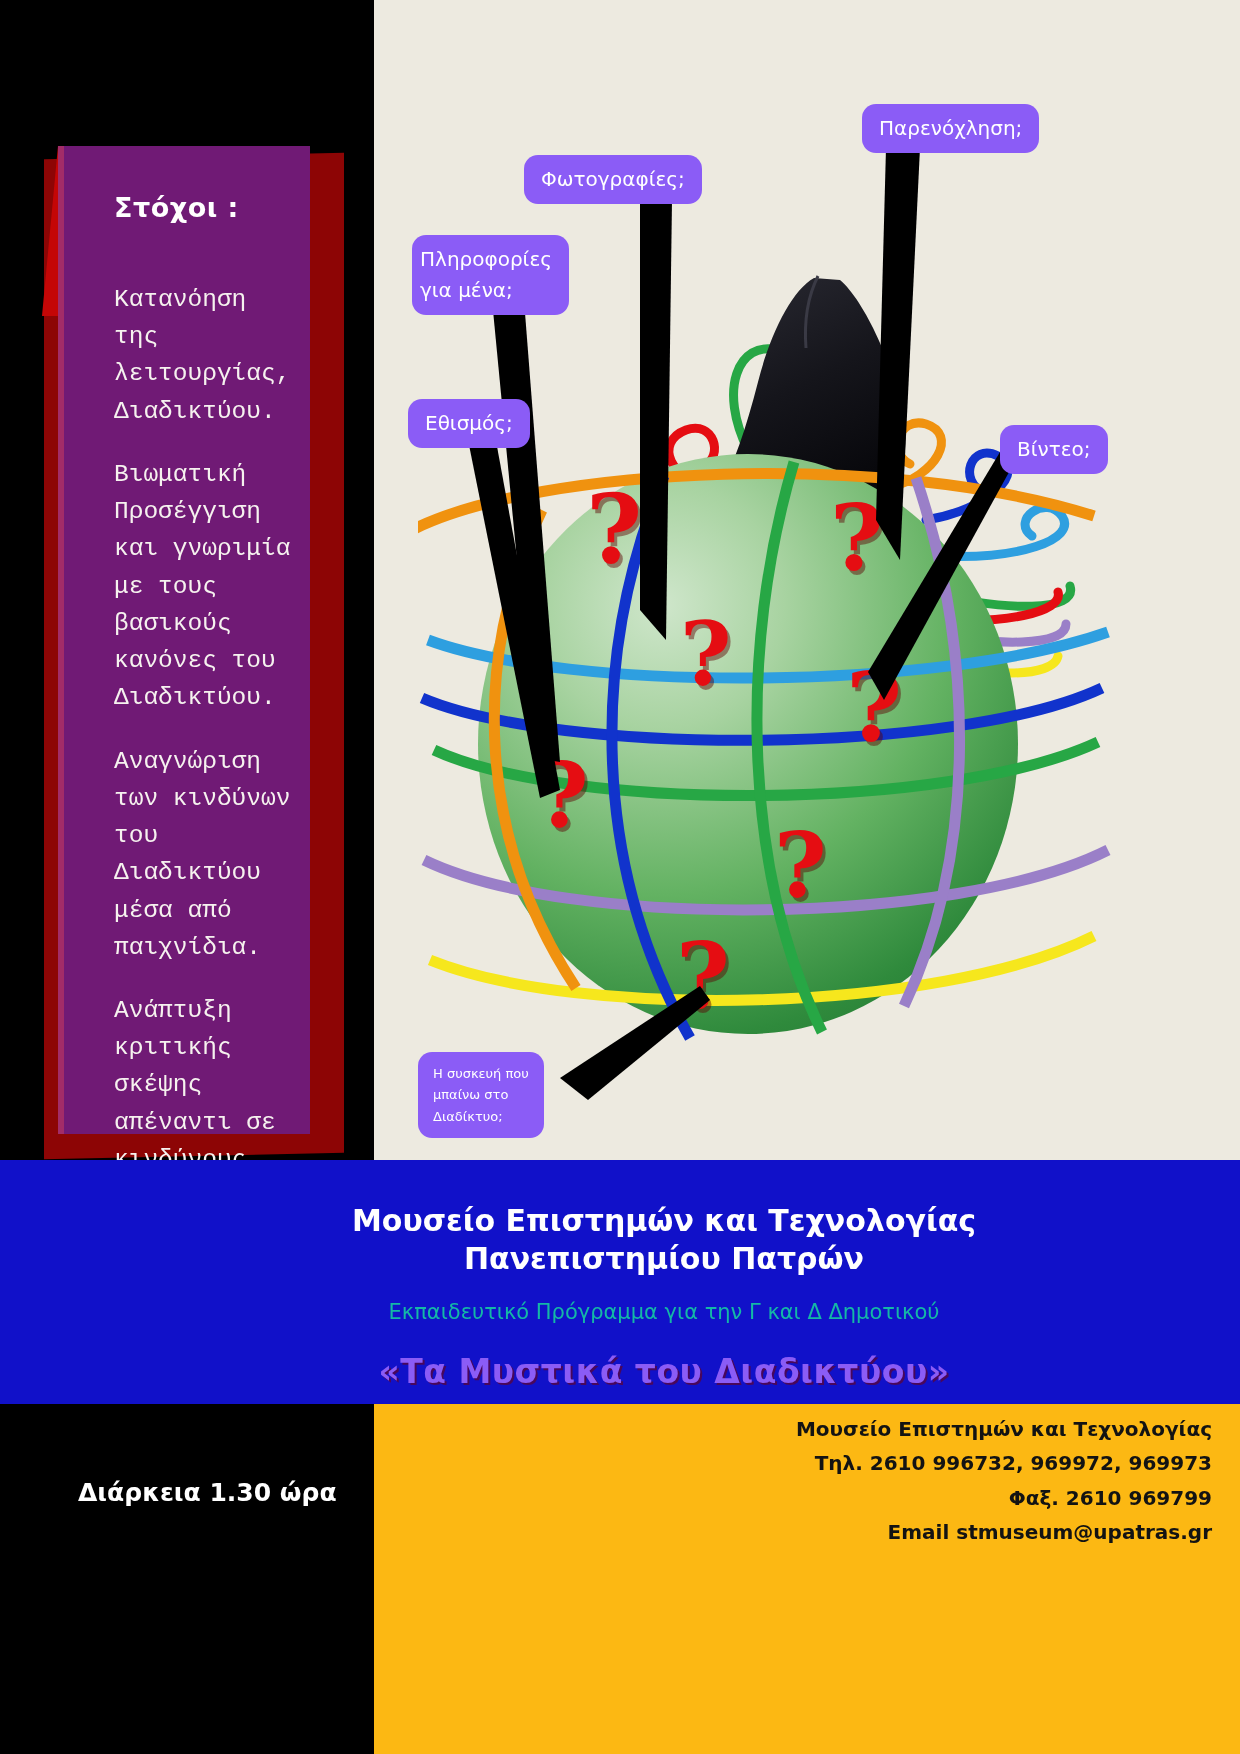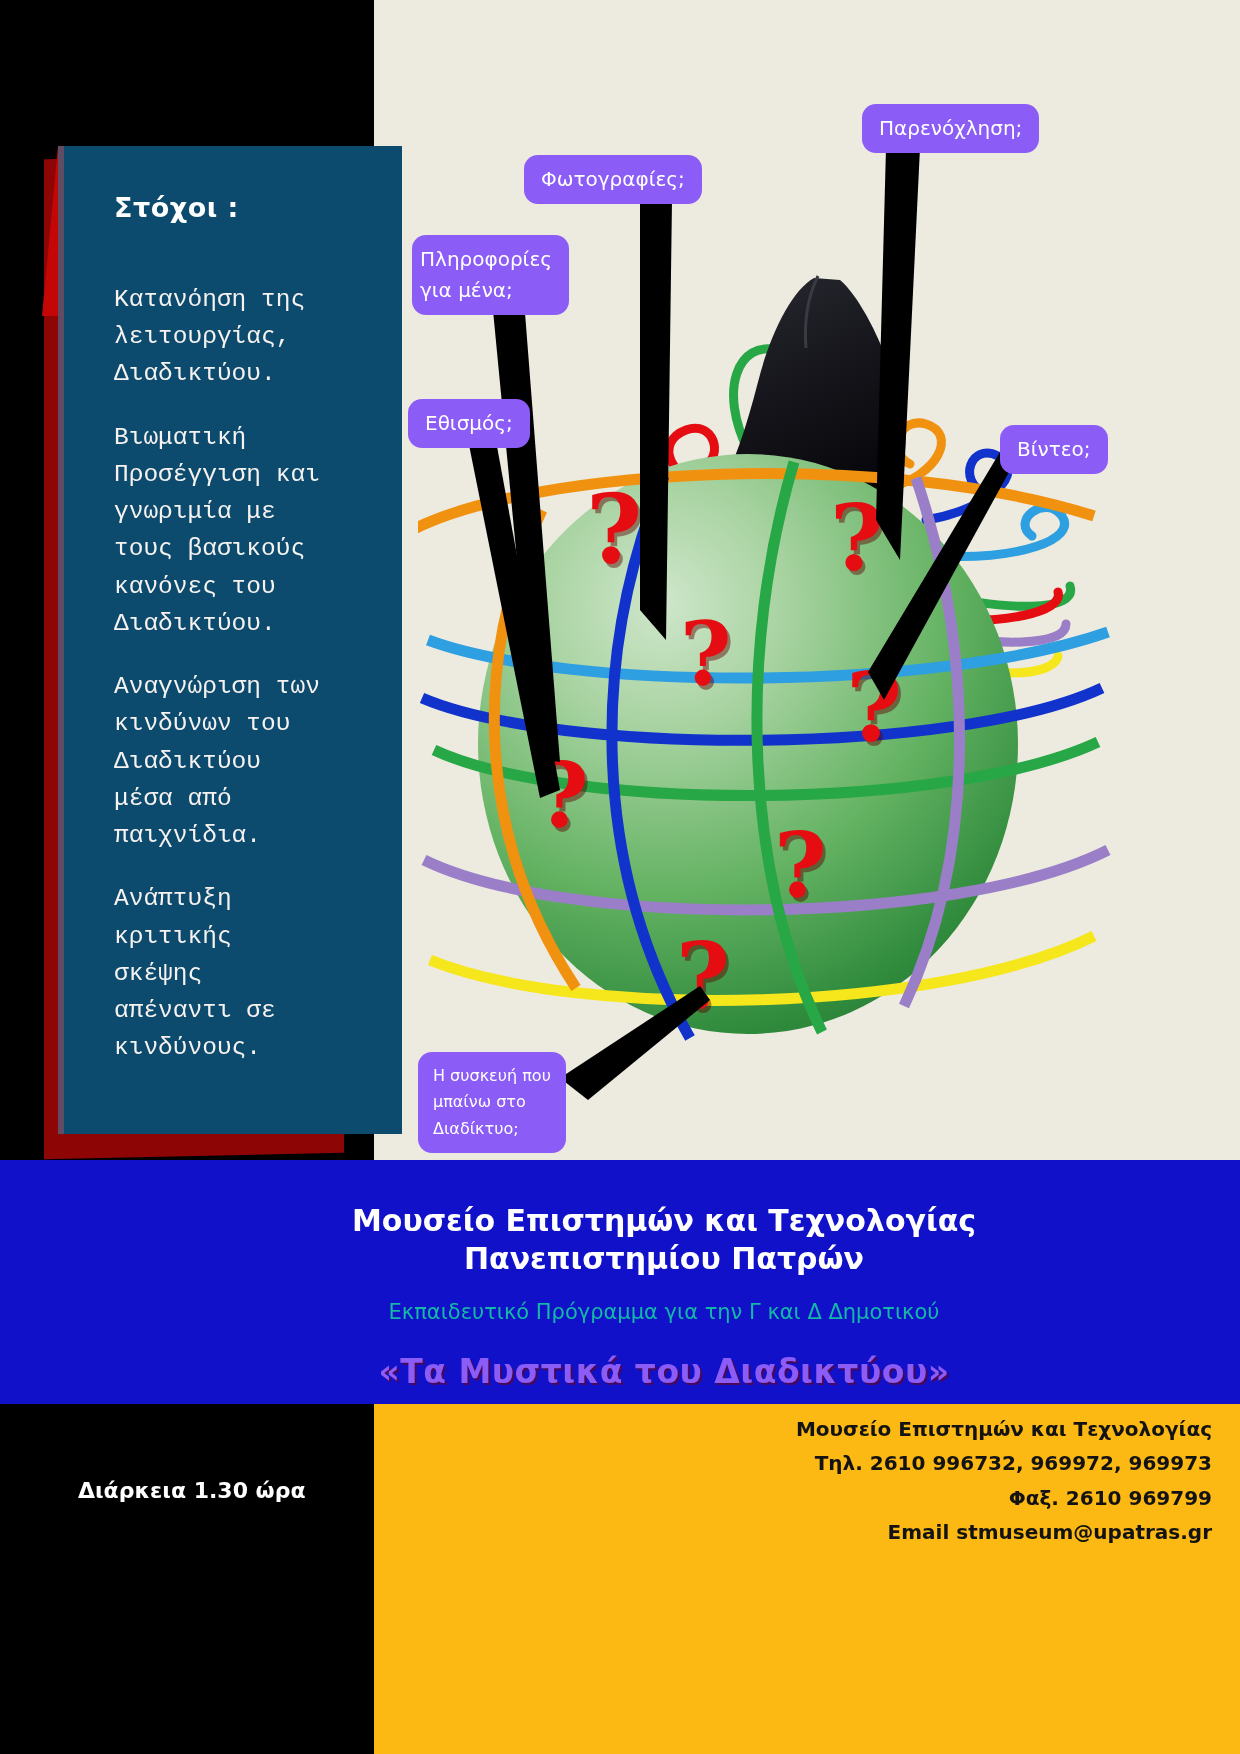--- a/index.html
+++ b/index.html
@@ -53,22 +53,22 @@
   .red-shadow {
     position: absolute;
     left: 44px; top: 156px;
     width: 300px; height: 1000px;
     background: #8d0505;
     transform: skewY(-1.2deg);
   }
   .red-panel {
     position: absolute;
     left: 58px; top: 146px;
-    width: 344px; height: 988px;
-    background: #0c4a6e;
+    width: 252px; height: 988px;
+    background: #701a75;
     box-shadow: inset 10px 0 0 -4px rgba(255,80,80,.35);
   }
   .red-panel::before {
     
     content: "";
     position: absolute;
     left: -16px; top: 0;
     width: 0; height: 0;
     border-top: 0 solid transparent;
     border-left: 16px solid transparent;
@@ -125,21 +125,21 @@
     position: absolute;
     background: #8b5cf6;
     color: #ffffff;
     border-radius: 14px;
     padding: 9px 17px;
     font-size: 20px;
     line-height: 1.55;
     white-space: pre-line;
     z-index: 40;
   }
-  .bubble.small { font-size: 16px; line-height: 1.65; padding: 11px 15px; }
+  .bubble.small { font-size: 13px; line-height: 1.65; padding: 11px 15px; }
 
   
   .band-pane {
     position: absolute;
     left: 374px; top: 1160px;
     width: 866px; height: 244px;
   }
   .museum-title {
     position: absolute;
     left: -280px; top: 42px;
@@ -168,21 +168,21 @@
     font-weight: bold;
     letter-spacing: .5px;
     text-shadow: 2px 2px 0 rgba(120,0,0,.55);
   }
 
   
   .duration {
     position: absolute;
     left: 78px; top: 1478px;
     color: #ffffff;
-    font-size: 22px;
+    font-size: 25px;
     font-weight: bold;
   }
   .contact {
     position: absolute;
     right: 28px; top: 1412px;
     width: 620px;
     text-align: right;
     color: #131313;
     font-size: 20px;
     font-weight: bold;

